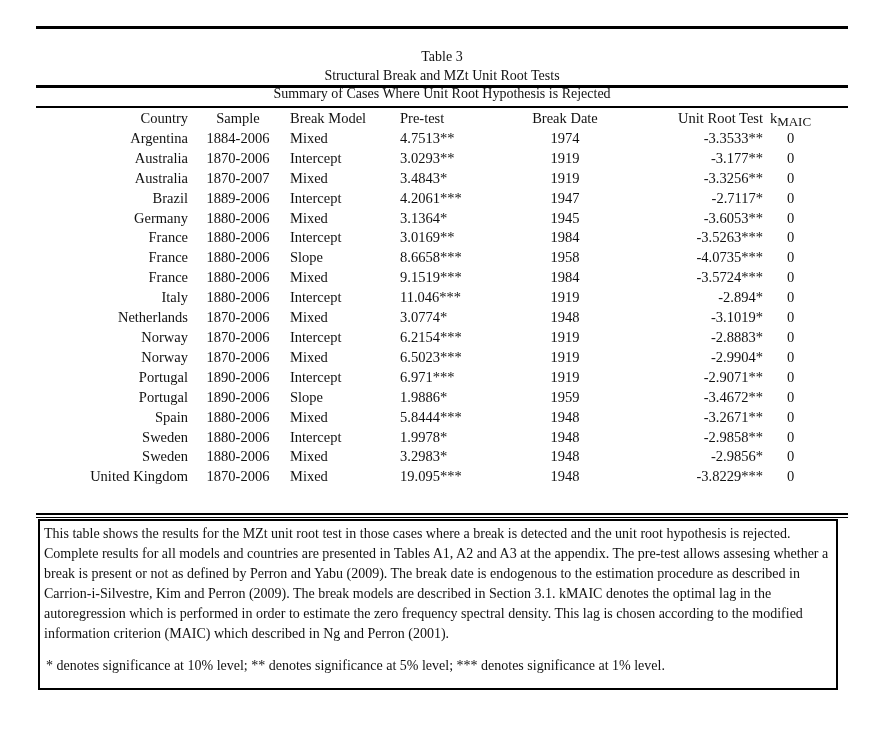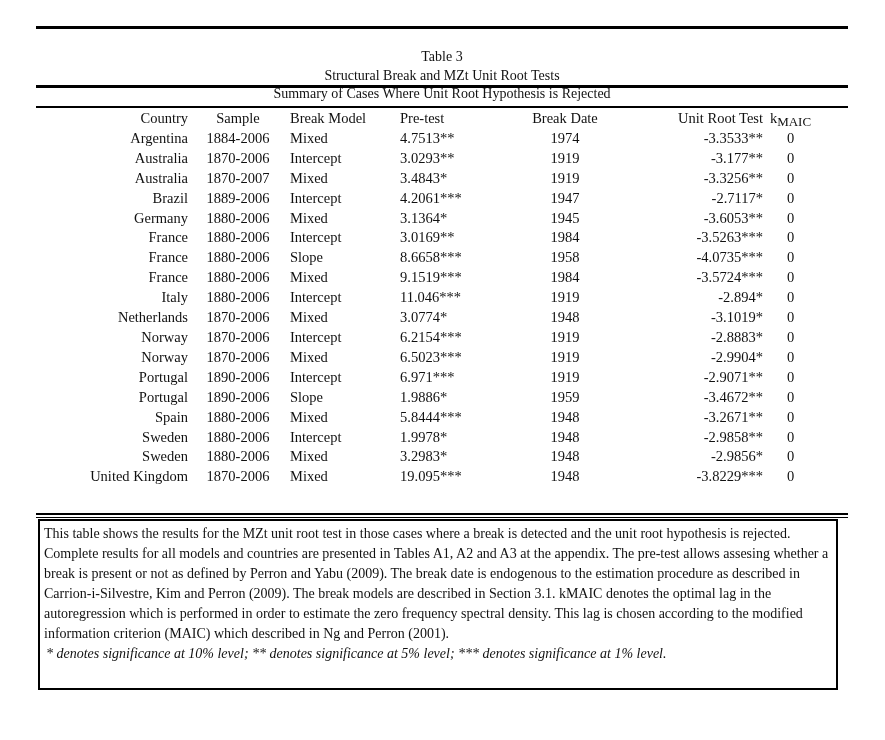--- a/index.html
+++ b/index.html
@@ -25,21 +25,21 @@
   .c-pretest { width: 110px; text-align: left; }
   .c-date { width: 110px; text-align: center; }
   .c-urt { width: 135px; text-align: right; padding-left: 8px !important; }
   .c-k { width: 55px; text-align: center; }
   sub { font-size: 13px; vertical-align: -3px; line-height: 0; }
 
   .note-box { position: absolute; left: 38px; top: 519px; width: 800px; height: 171px;
               border: 2px solid #000; border-top-width: 2px; box-sizing: border-box;
               padding: 3px 4px 0 4px; font-size: 14px; line-height: 20px; }
   .note-box p { margin: 0; }
-  .note-box .sig { margin-top: 0; padding-left: 2px; font-style: italic; }
+  .note-box .sig { margin-top: 12px; padding-left: 2px; }
 </style>
 </head>
 <body>
 
 <div class="rule" id="rule-top"></div>
 
 <div class="title-block">
   <div>Table 3</div>
   <div>Structural Break and MZt Unit Root Tests</div>
   <div>Summary of Cases Where Unit Root Hypothesis is Rejected</div>

